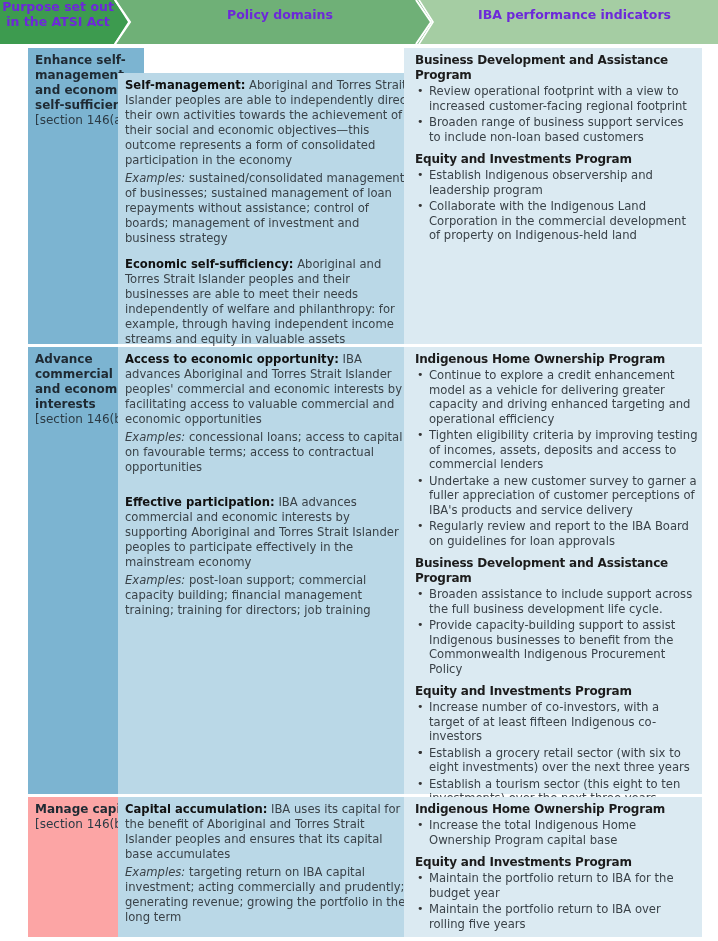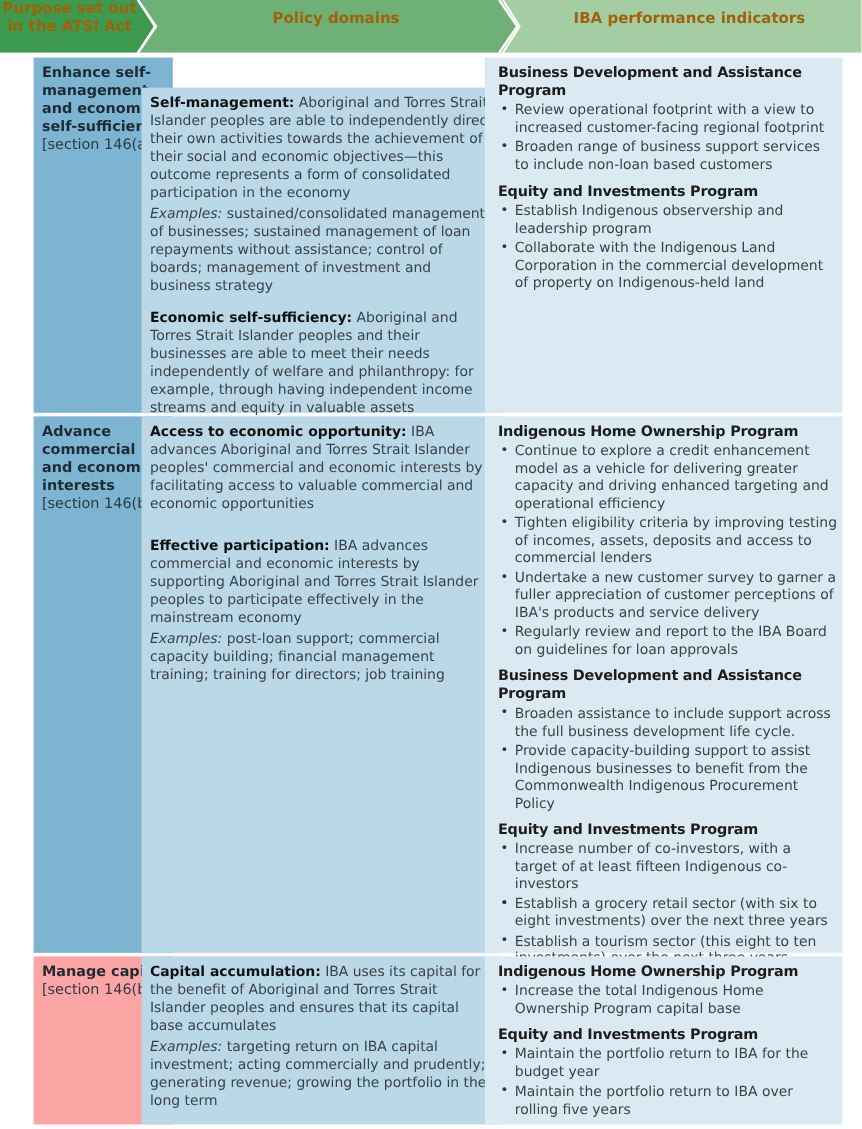--- a/index.html
+++ b/index.html
@@ -1,21 +1,21 @@
 <!DOCTYPE html>
 <html><head>
   <meta charset="utf-8">
   <style>
     html, body { margin: 0; padding: 0; background: #ffffff; }
     body { width: 718px; height: 941px; position: relative; overflow: hidden;
       font-family: "DejaVu Sans", sans-serif; color: #2b2b2b; }
     .header { position: absolute; left: 0; top: 0; width: 718px; height: 44px; }
     .header svg { position: absolute; left: 0; top: 0; }
     .hcell { position: absolute; top: 0; height: 28px; display: flex; align-items: center; justify-content: center;
-      color: #a16207; font-weight: bold; font-size: 12.5px; text-align: center; line-height: 15px; }
+      color: #6d28d9; font-weight: bold; font-size: 12.5px; text-align: center; line-height: 15px; }
     .hc1 { left: 2px; width: 112px; }
     .hc2 { left: 130px; width: 300px; }
     .hc3 { left: 432px; width: 285px; }
 
     .row { position: absolute; left: 0; width: 718px; }
     .c1, .c2, .c3 { position: absolute; top: 0; bottom: 0; box-sizing: border-box; }
     .c1 { left: 0; width: 116px; background: #7cb4d1; padding: 5px 4px 0 7px; margin-left: 28px; }
     .c2 { left: 118px; width: 299px; background: #bad8e7; padding: 5px 6px 0 7px; }
     .c3 { left: 404px; width: 298px; background: #dbeaf2; padding: 5px 4px 0 11px; }
 
@@ -84,20 +84,21 @@
 </div>
 
 <div class="row" style="top:347px;height:447px;">
   <div class="c1" style="background: rgb(124, 180, 209);">
     <div class="purpose-title">Advance commercial and economic interests</div>
     <div class="purpose-sec">[section 146(b)]</div>
   </div>
   <div class="c2" style="background: rgb(186, 216, 231);">
     <div class="domain" style="margin-bottom:20px;">
       <div><b>Access to economic opportunity:</b> <span>IBA advances Aboriginal and Torres Strait Islander peoples' commercial and economic interests by facilitating access to valuable commercial and economic opportunities</span></div>
+      <div class="ex"><i>Examples:</i> <span>concessional loans; access to capital on favourable terms; access to contractual opportunities</span></div>
     </div>
     <div class="domain">
       <div><b>Effective participation:</b> <span>IBA advances commercial and economic interests by supporting Aboriginal and Torres Strait Islander peoples to participate effectively in the mainstream economy</span></div>
       <div class="ex"><i>Examples:</i> <span>post-loan support; commercial capacity building; financial management training; training for directors; job training</span></div>
     </div>
   </div>
   <div class="c3" style="background: rgb(219, 234, 242);">
     <div class="prog">
       <div class="prog-title">Indigenous Home Ownership Program</div>
       <ul>

